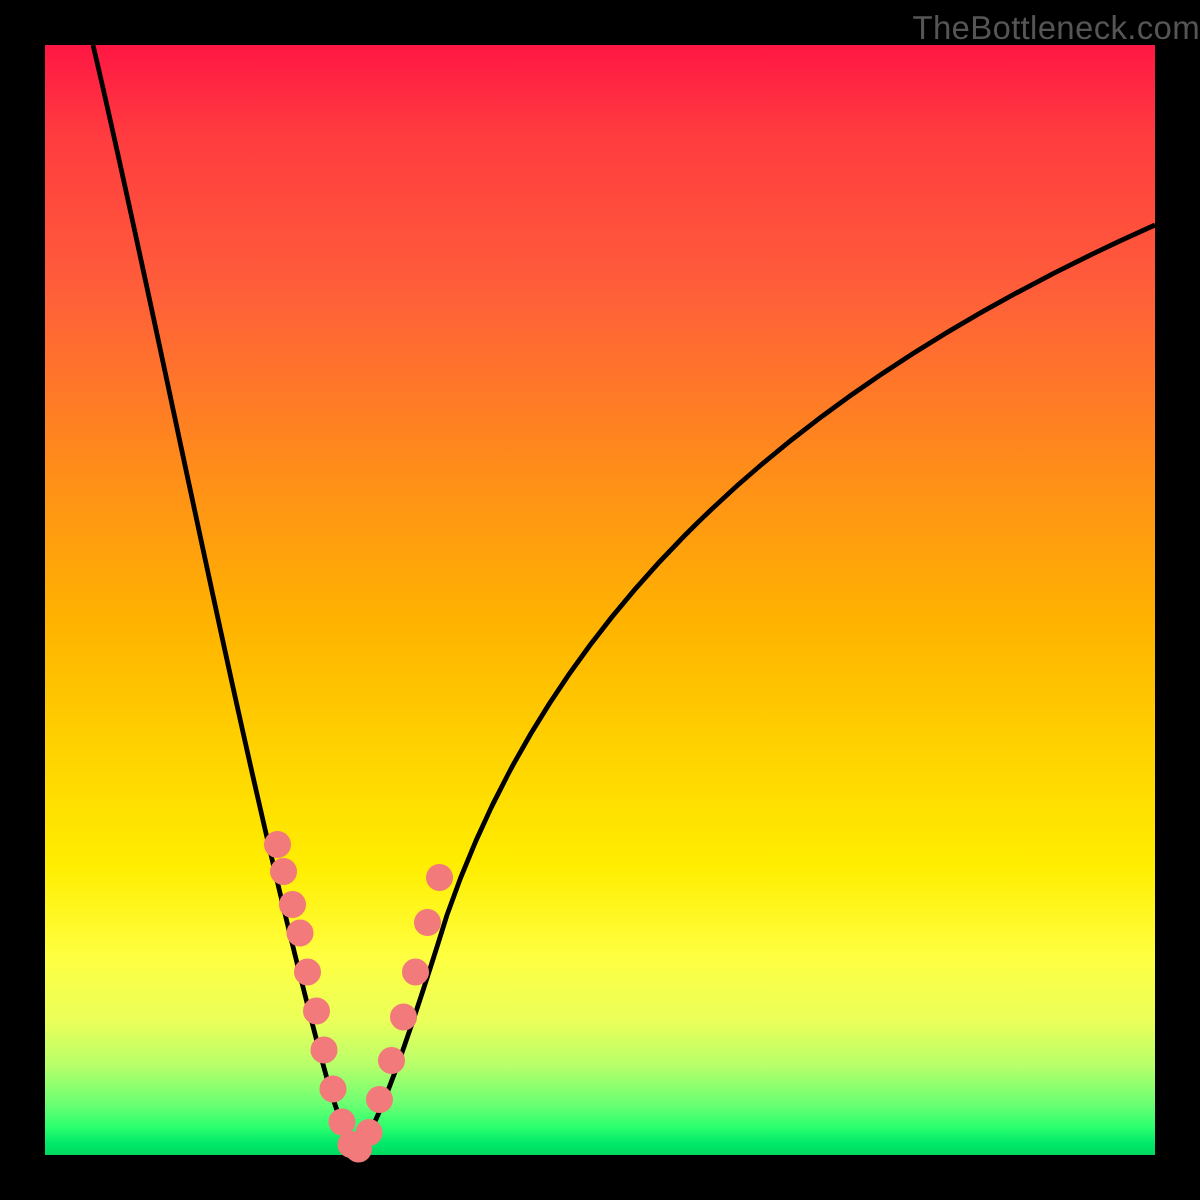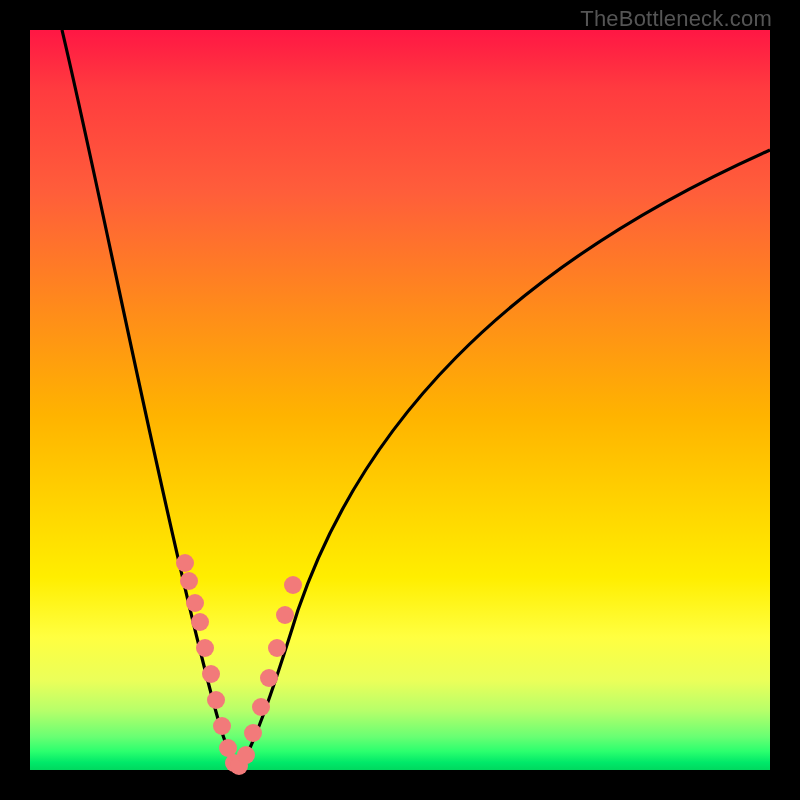--- a/index.html
+++ b/index.html
@@ -39,21 +39,21 @@
       #b6ff6a 92%,
       #69ff73 95.5%,
       #2bff6e 97.5%,
       #00e869 99%,
       #00d85e 100%
     );
   }
   .watermark {
     position: absolute;
     top: 6px;
-    right: 28px;
+    right: 0;
     color: #555;
     font-size: 22px;
     font-weight: 500;
     letter-spacing: 0.2px;
     user-select: none;
   }
   svg.curve-layer {
     position: absolute;
     left: 0; top: 0;
     width: 740px;

